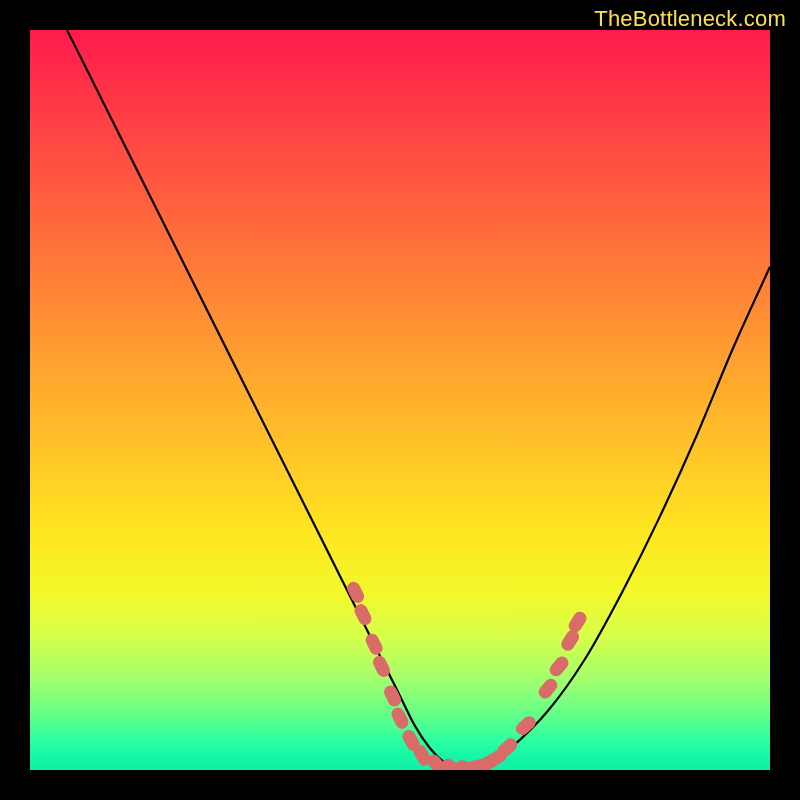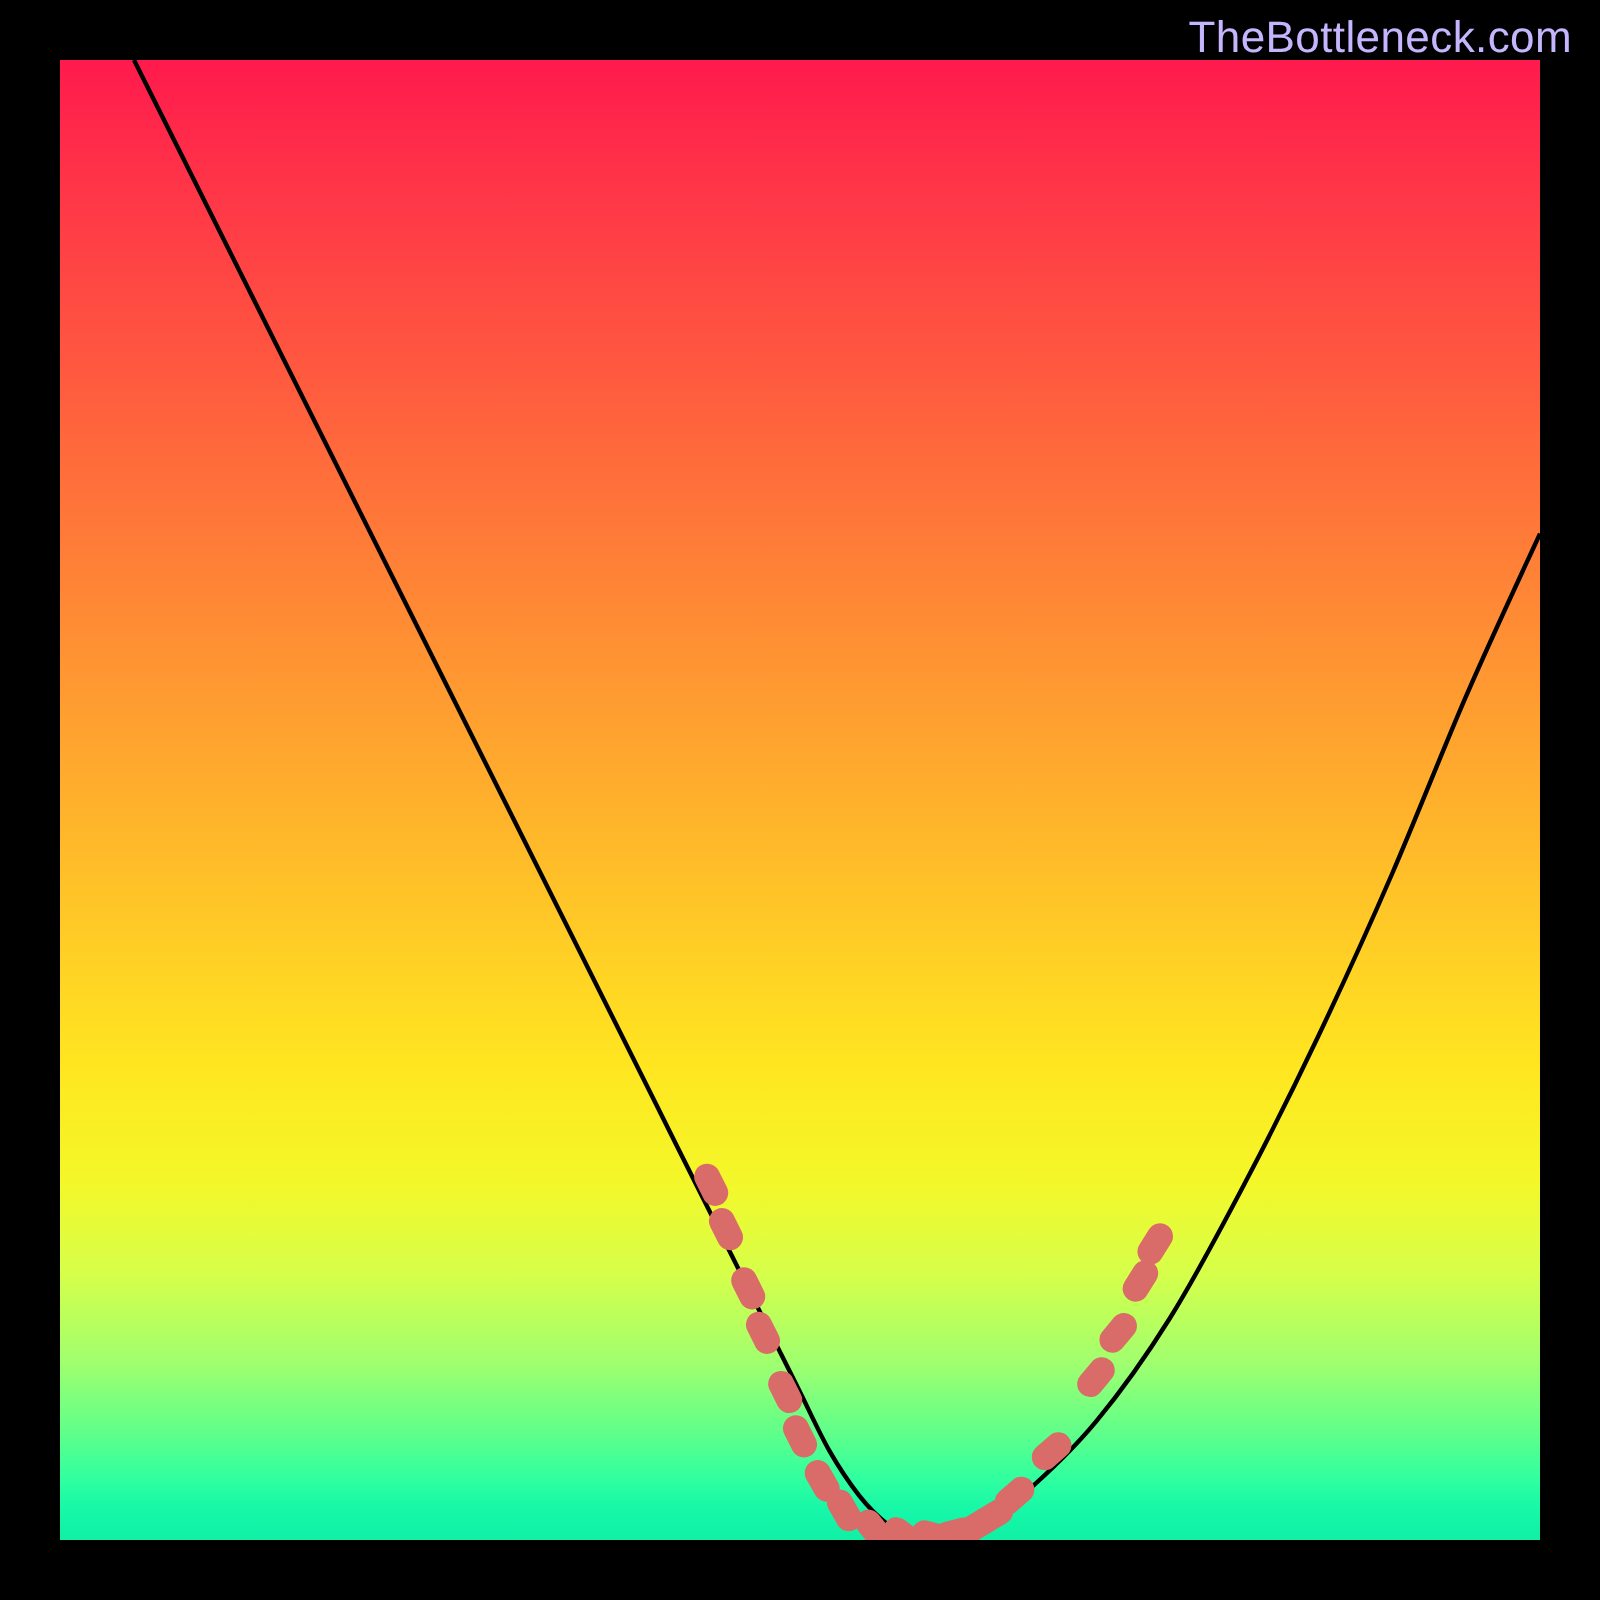--- a/index.html
+++ b/index.html
@@ -42,21 +42,21 @@
       #5cff8c 93%,
       #2effa0 96%,
       #16f7a8 98%,
       #10f0a6 100%
     );
   }
   .watermark {
     position: absolute;
     top: 6px;
     right: 14px;
-    color: #c4b5fd;
+    color: #fde047;
     font-size: 22px;
     font-weight: 500;
     letter-spacing: 0.2px;
     user-select: none;
   }
   svg.curve {
     position: absolute;
     inset: 0;
   }
 </style>

